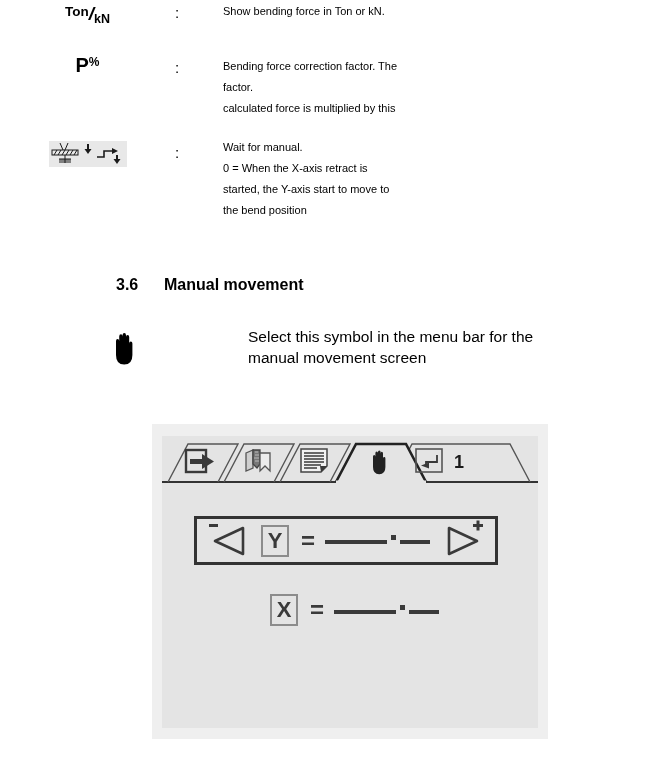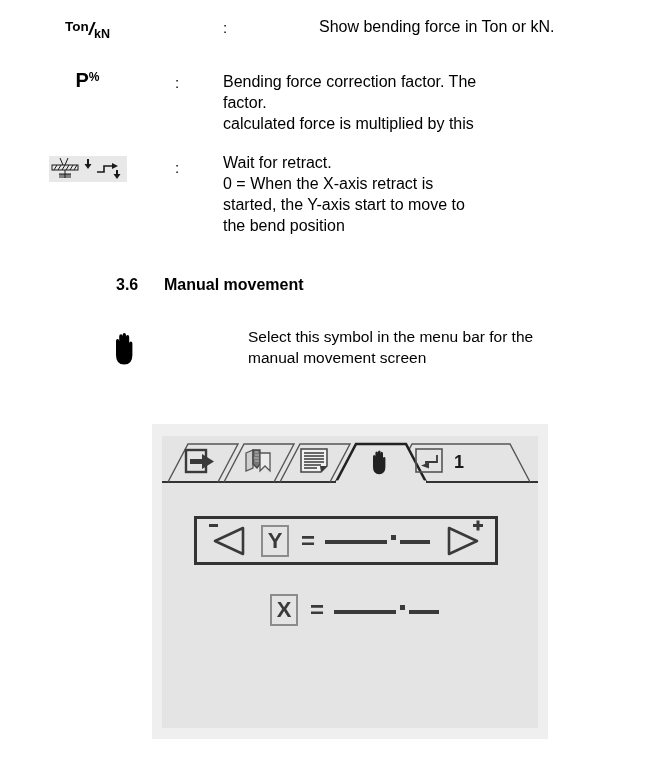--- a/index.html
+++ b/index.html
@@ -37,21 +37,21 @@
   }
   .legend-colon {
     width: 48px;
     flex: 0 0 48px;
     font-size: 15px;
     line-height: 20px;
     padding-top: 2px;
   }
   .legend-desc {
     flex: 1 1 auto;
-    font-size: 16px;
+    font-size: 11px;
     line-height: 21px;
     padding-right: 36px;
   }
   .legend-desc div { white-space: pre; }
 
   
   .ton-kn {
     font-size: 15px;
     font-weight: bold;
     letter-spacing: 0px;
@@ -215,21 +215,21 @@
     display: flex;
     align-items: center;
   }
   .tri-btn { cursor: pointer; }
 </style>
 </head>
 <body>
 
 <div class="legend">
 
-  <div class="legend-row" style="margin-top:16px;gap:48px;">
+  <div class="legend-row" style="margin-top:1px;">
     <div class="legend-sym">
       <span class="ton-kn"><span class="t-main">Ton</span><span class="t-slash">/</span><span class="t-sub">kN</span></span>
     </div>
     <div class="legend-colon">:</div>
     <div class="legend-desc">
       <div>Show bending force in Ton or kN.</div>
     </div>
   </div>
 
   <div class="legend-row" style="margin-top:26px;">
@@ -273,21 +273,21 @@
 
           <g fill="#1a1a1a">
             <rect x="67" y="14" width="2" height="6"></rect>
             <path d="M64.5 18 L71.5 18 L68 23 Z"></path>
           </g>
         </svg>
       </span>
     </div>
     <div class="legend-colon" style="padding-top:6px;">:</div>
     <div class="legend-desc">
-      <div>Wait for retract.</div>
+      <div>Wait for manual.</div>
       <div>0 = When the X-axis retract is</div>
       <div>started, the Y-axis start to move to</div>
       <div>the bend position</div>
     </div>
   </div>
 </div>
 
 <div class="section-head">
   <span class="num">3.6</span><span>Manual movement</span>
 </div>

